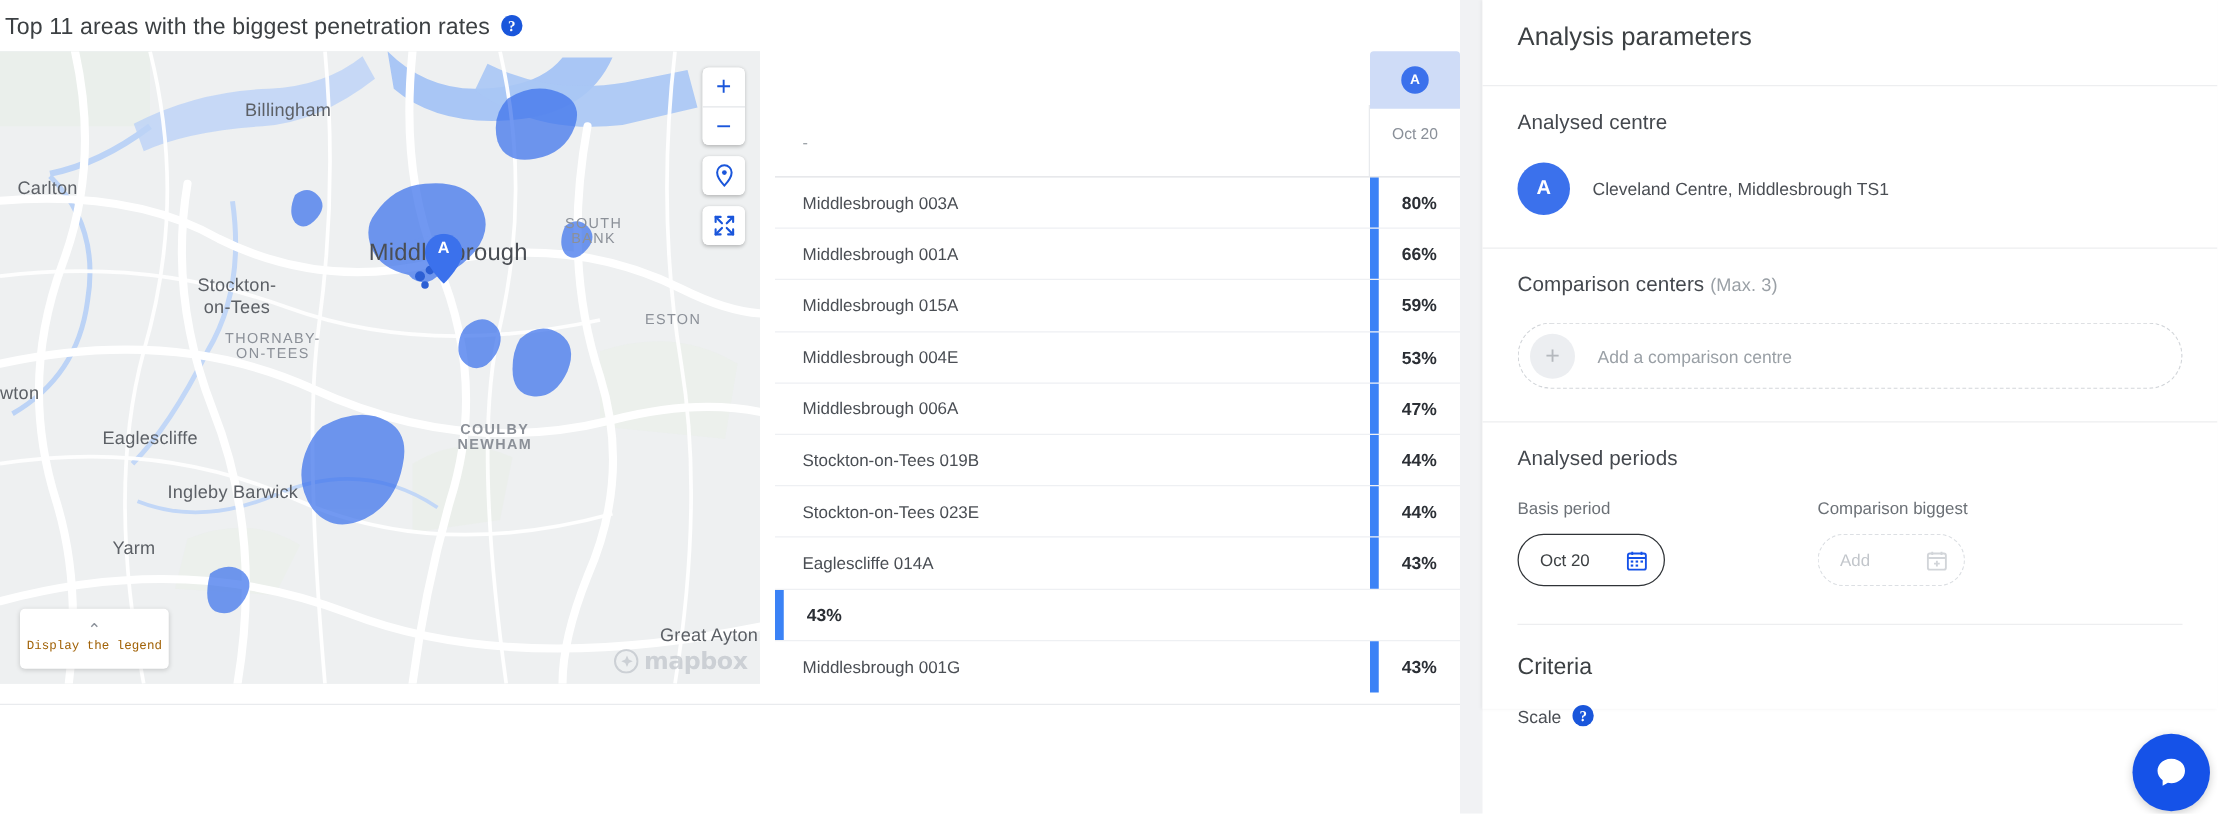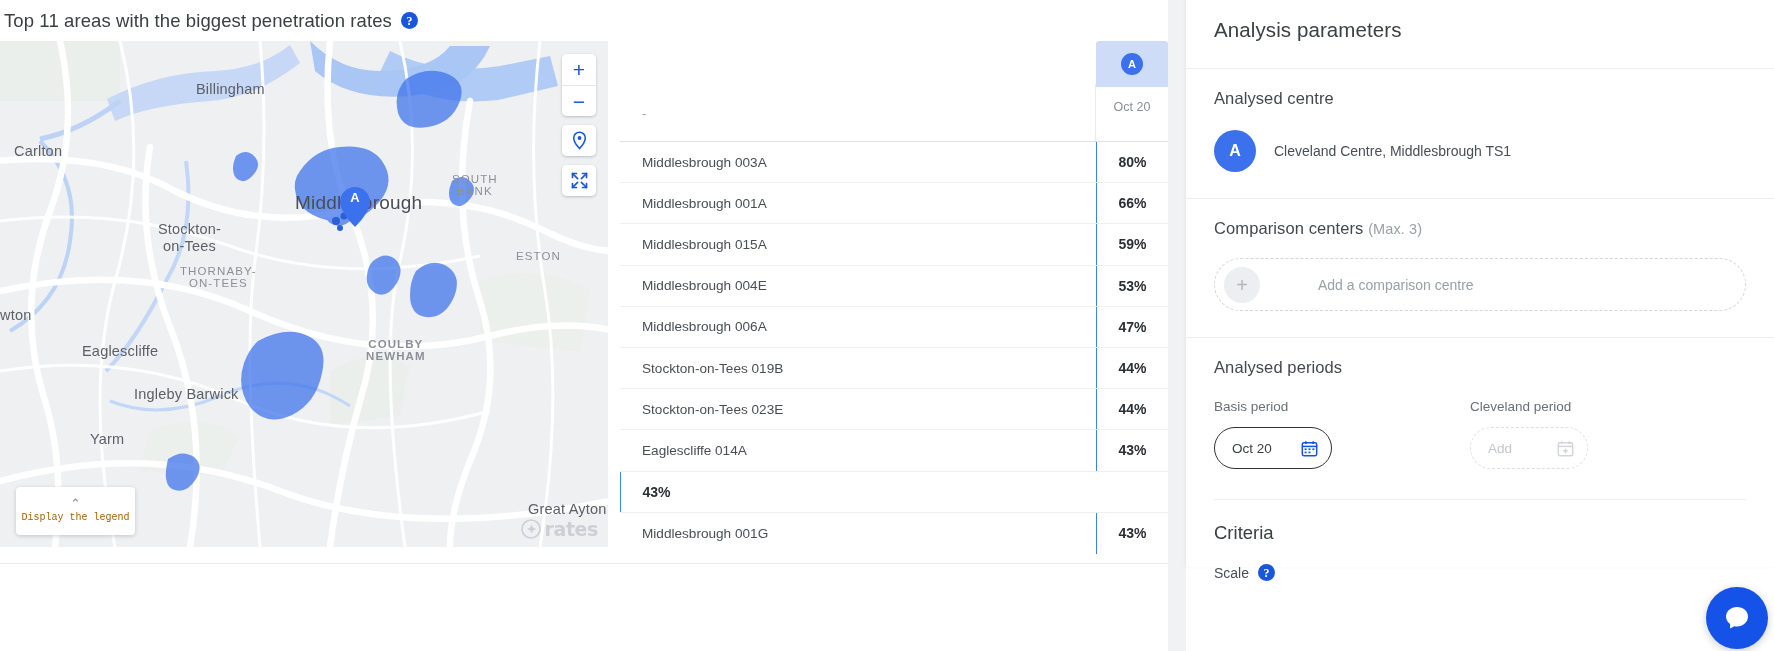--- a/index.html
+++ b/index.html
@@ -189,21 +189,21 @@
   .t-row:last-child { border-bottom: none; }
   .t-name {
     flex: 1;
     padding-left: 22px;
     font-size: 13.6px; color: #4a4e54;
     white-space: nowrap;
   }
   .t-val {
     width: 72px; text-align: center;
     font-size: 14px; font-weight: bold; color: #2b2f35;
-    border-left: 1px solid #3b82f6;
+    border-left: 7px solid #3b82f6;
     height: 100%;
     display: flex; align-items: center; justify-content: center;
   }
 
   #panel-bottom-rule {
     position: absolute; left: 0; top: 563px;
     width: 1168px; height: 1px; background: #e9ebee;
   }
   #panel-shadow-strip {
     position: absolute; left: 0; top: 564px; width: 1168px; height: 87px;
@@ -254,24 +254,24 @@
     padding-left: 9px;
     cursor: pointer;
   }
   #add-plus {
     width: 36px; height: 36px; border-radius: 50%;
     background: #eceef1; color: #b4b8bd;
     display: flex; align-items: center; justify-content: center;
     font-size: 20px; font-weight: 300; line-height: 1;
     flex: 0 0 36px;
   }
-  #add-comparison-label { font-size: 14px; color: #9aa0a6; margin-left: 40px; }
+  #add-comparison-label { font-size: 14px; color: #9aa0a6; }
 
   #periods-row {
-    display: flex; margin-top: 22px; gap: 16px;
+    display: flex; margin-top: 22px; gap: 0;
   }
   .period-col { width: 240px; }
   .period-label { font-size: 13.5px; color: #6b7076; }
   .period-pill {
     margin-top: 13px;
     width: 118px; height: 42px;
     border-radius: 21px;
     display: flex; align-items: center; justify-content: space-between;
     padding: 0 13px 0 17px;
     cursor: pointer;
@@ -459,21 +459,21 @@
       <div id="legend-box">
         <span id="legend-chevron">⌃</span>
         <span id="legend-label">Display the legend</span>
       </div>
 
       <div id="mapbox-logo">
         <svg width="20" height="20" viewBox="0 0 20 20">
           <circle cx="10" cy="10" r="9" fill="none" stroke="#b8bdc4" stroke-width="1.6"></circle>
           <path d="M10.6 5.4 9.2 8.6 6 10l3.2 1.4 1.4 3.2 1.4-3.2 3.2-1.4-3.2-1.4z" fill="#b8bdc4"></path>
         </svg>
-        <span id="mapbox-word">rates</span>
+        <span id="mapbox-word">mapbox</span>
       </div>
     </div>
 
     <div id="table-area">
       <div id="table-head">
         <span id="head-dash">-</span>
         <div id="col-head">
           <div id="col-head-badge-cell">
             <span class="badge-circle">A</span>
           </div>
@@ -571,21 +571,21 @@
                 <rect x="3.6" y="8.4" width="2" height="1.7"></rect>
                 <rect x="7.5" y="8.4" width="2" height="1.7"></rect>
                 <rect x="11.4" y="8.4" width="2" height="1.7"></rect>
                 <rect x="3.6" y="11.6" width="2" height="1.7"></rect>
                 <rect x="7.5" y="11.6" width="2" height="1.7"></rect>
               </g>
             </svg>
           </div>
         </div>
         <div class="period-col">
-          <div class="period-label">Cleveland period</div>
+          <div class="period-label">Comparison biggest</div>
           <div class="period-pill dashed">
             <span class="period-value placeholder">Add</span>
             <svg width="17" height="17" viewBox="0 0 17 17" fill="none" stroke="#d2d5d9" stroke-width="1.5">
               <rect x="1.3" y="2.8" width="14.4" height="12.9" rx="1.6"></rect>
               <line x1="1.3" y1="6.4" x2="15.7" y2="6.4"></line>
               <line x1="4.8" y1="1.3" x2="4.8" y2="4"></line>
               <line x1="12.2" y1="1.3" x2="12.2" y2="4"></line>
               <line x1="8.5" y1="8.6" x2="8.5" y2="13.2"></line>
               <line x1="6.2" y1="10.9" x2="10.8" y2="10.9"></line>
             </svg>

